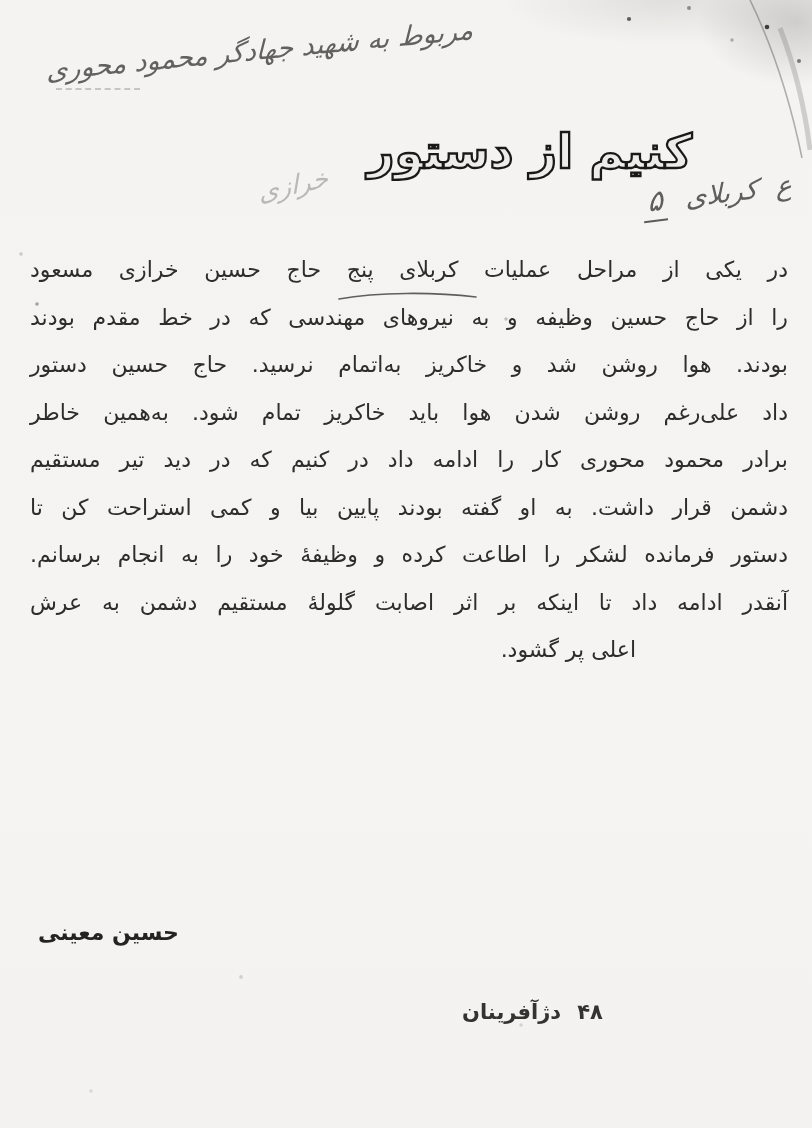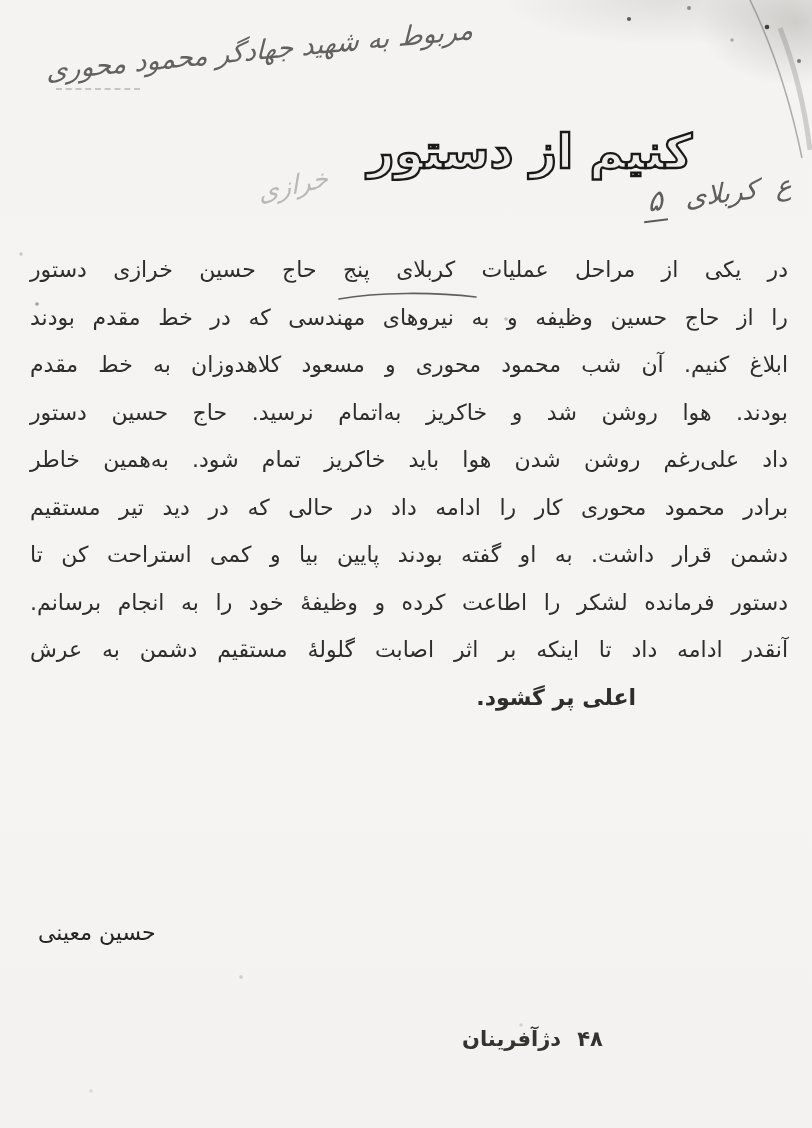--- a/index.html
+++ b/index.html
@@ -56,39 +56,38 @@
     font-size:22px;line-height:47.5px;color:#2e2d2b;
   }
   .bline{
     text-align:justify;
     text-align-last:justify;
     white-space:normal;
   }
   .bline-last{
     text-align:left;text-align-last:right;
     padding-right:152px;
-    font-weight:bold;
   }
 
   
   .uline{position:absolute;left:336px;top:288px;width:144px;height:16px;opacity:.8;}
 
   
   .signature{
     position:absolute;left:38px;top:920px;direction:rtl;
-    font-size:22px;font-weight:normal;color:#242322;white-space:nowrap;
+    font-size:22px;font-weight:bold;color:#242322;white-space:nowrap;
   }
 
   
   .footer{
     position:absolute;left:462px;top:1000px;direction:rtl;
     display:flex;align-items:baseline;gap:16px;
     font-size:21px;color:#34332f;
   }
-  .footer .pgnum{font-weight:bold;letter-spacing:1px;margin-top:27px;}
+  .footer .pgnum{font-weight:bold;letter-spacing:1px;}
   .footer .booktitle{font-weight:700;}
 
   
   .curl{position:absolute;right:0;top:0;width:90px;height:170px;pointer-events:none;}
   .dash-artifact{
     position:absolute;left:56px;top:88px;width:84px;height:0;
     border-top:2px dashed rgba(145,143,140,.45);
   }
   .specks{
     position:absolute;left:0;top:0;width:2px;height:2px;border-radius:50%;
@@ -124,26 +123,25 @@
   <div class="title">کنیم از دستور</div>
 
   <div class="hand hand-kharazi">خرازی</div>
 
   <div class="hand hand-op">
     <span>ع کربلای</span>
     <span class="num">۵</span>
   </div>
 
   <div class="body-text">
-    <div class="bline">در یکی از مراحل عملیات کربلای پنج حاج حسین خرازی دستور</div>
+    <div class="bline">در یکی از مراحل عملیات کربلای پنج حاج حسین خرازی مسعود</div>
     <div class="bline">را از حاج حسین وظیفه و به نیروهای مهندسی که در خط مقدم بودند</div>
-    <div class="bline">ابلاغ کنیم. آن شب محمود محوری و مسعود کلاهدوزان به خط مقدم</div>
     <div class="bline">بودند. هوا روشن شد و خاکریز به‌اتمام نرسید. حاج حسین دستور</div>
     <div class="bline">داد علی‌رغم روشن شدن هوا باید خاکریز تمام شود. به‌همین خاطر</div>
-    <div class="bline">برادر محمود محوری کار را ادامه داد در حالی که در دید تیر مستقیم</div>
+    <div class="bline">برادر محمود محوری کار را ادامه داد در کنیم که در دید تیر مستقیم</div>
     <div class="bline">دشمن قرار داشت. به او گفته بودند پایین بیا و کمی استراحت کن تا</div>
     <div class="bline">دستور فرمانده لشکر را اطاعت کرده و وظیفهٔ خود را به انجام برسانم.</div>
     <div class="bline">آنقدر ادامه داد تا اینکه بر اثر اصابت گلولهٔ مستقیم دشمن به عرش</div>
     <div class="bline bline-last">اعلی پر گشود.</div>
   </div>
 
   <svg class="uline" viewBox="0 0 144 16">
     <path d="M3,11 C42,4 98,4 140,9" fill="none" stroke="#3b3a38" stroke-width="1.7" stroke-linecap="round"></path>
   </svg>
 

